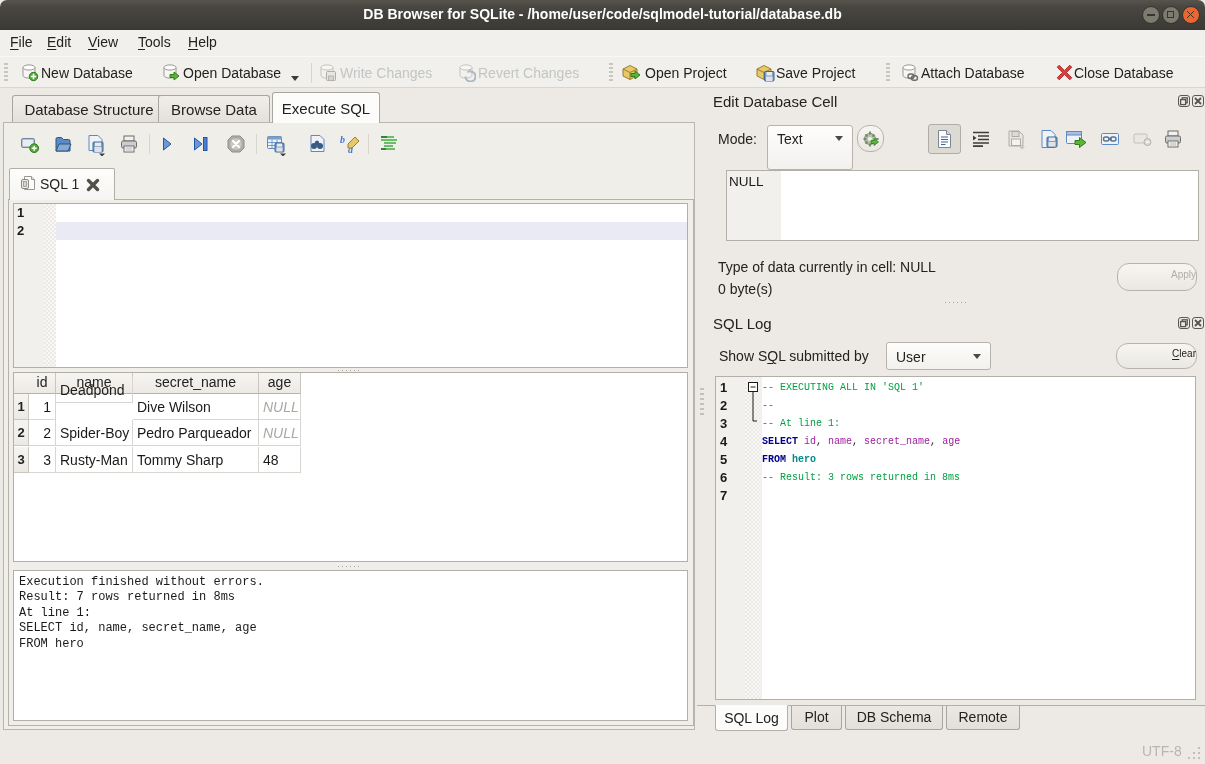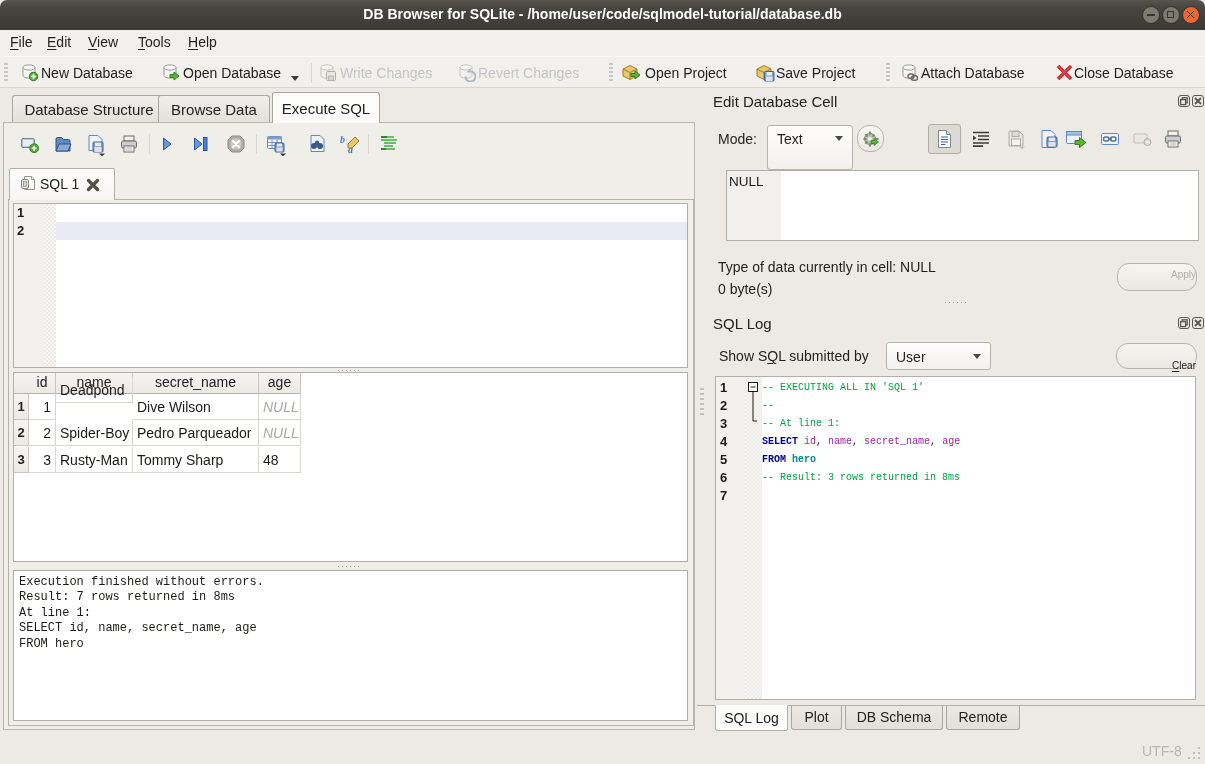--- a/index.html
+++ b/index.html
@@ -372,21 +372,21 @@
     <svg width="10" height="10" viewBox="0 0 10 10">
       <path d="M2 2 L8 8 M8 2 L2 8" stroke="#56544e" stroke-width="1.8"></path>
     </svg>
   </div>
 
 <div class="abs" style="left:719px; top:348px; font-size:14px;">Show S<u style="text-underline-offset:2px;">Q</u>L submitted by</div>
 <div class="abs combo" style="left:886px; top:342px; width:105px; height:28px;">
     <span class="abs" style="left:9px; top:6px;">User</span>
     <span class="ar" style="top:11px;"></span>
   </div>
-<div class="abs btn" style="left:1116px; top:343px; width:81px; height:26px; padding-top:16px;"><u style="text-underline-offset:2px;">C</u>lear</div>
+<div class="abs btn" style="left:1116px; top:343px; width:81px; height:26px; padding-top:4px;"><u style="text-underline-offset:2px;">C</u>lear</div>
 
 <div class="abs wbox" style="left:715px; top:376px; width:481px; height:324px;">
   <div class="abs" style="left:0; top:0; width:29px; height:322px; background:#F1F0ED;"></div>
   <div class="abs hatch" style="left:29px; top:0; width:17px; height:322px;"></div>
   <div class="abs" style="left:4px; top:2px; font-size:13px; font-weight:bold; color:#1b1a18; line-height:18px;">1<br>2<br>3<br>4<br>5<br>6<br>7</div>
 
   <svg class="abs" style="left:29px; top:2px;" width="17" height="50" viewBox="0 0 17 50">
     <path d="M8 12 L8 42 L12 42" stroke="#1a1a1a" fill="none"></path>
     <rect x="3.5" y="3.5" width="9" height="9" fill="#fff" stroke="#1a1a1a"></rect>
     <path d="M5.5 8 L10.5 8" stroke="#1a1a1a"></path>

